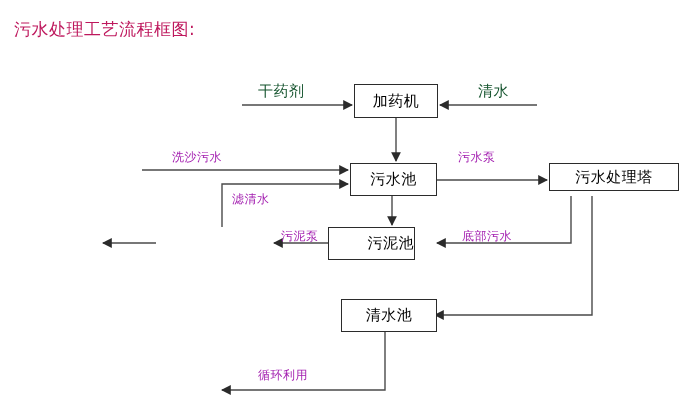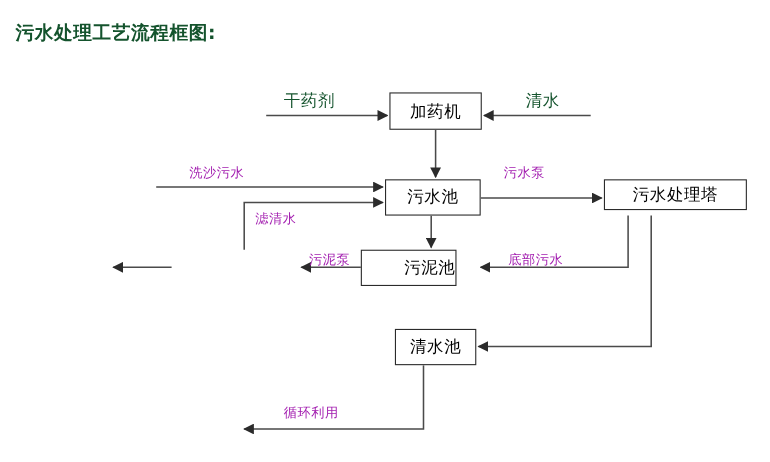--- a/index.html
+++ b/index.html
@@ -13,22 +13,22 @@
     height: 420px;
     background: #ffffff;
     overflow: hidden;
     font-family: "DejaVu Sans", "Liberation Sans", sans-serif;
   }
   #title {
     position: absolute;
     left: 14px;
     top: 18px;
     font-size: 17px;
-    font-weight: bold;
-    color: #14532d;
+    font-weight: normal;
+    color: #be185d;
     letter-spacing: 0.5px;
     white-space: nowrap;
   }
   #flow-svg {
     position: absolute;
     left: 0;
     top: 0;
     width: 700px;
     height: 420px;
   }
@@ -100,21 +100,21 @@
 
   <div class="node-box" style="left:549px; top:163px; width:130px; height:28px;">
     <span>污水处理塔</span>
   </div>
 
 
   <div class="node-box" style="left:328px; top:227px; width:87px; height:33px;justify-content:flex-end;">
     <span>污泥池</span>
   </div>
 
-  <div class="node-box" style="left:359px; top:299px; width:74px; height:33px;">
+  <div class="node-box" style="left:341px; top:299px; width:96px; height:33px;">
     <span>清水池</span>
   </div>
 
   <div class="io-label" style="left:258px; top:82px;">干药剂</div>
 
   <div class="io-label" style="left:478px; top:82px;">清水</div>
 
 
   <div class="edge-label" style="left:172px; top:149px;">洗沙污水</div>
 

